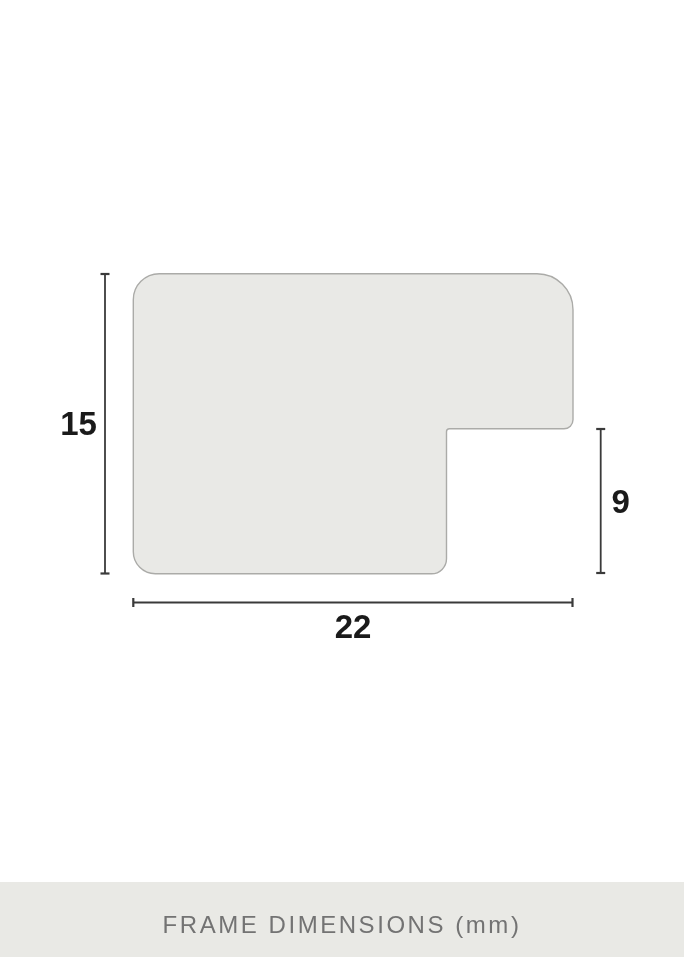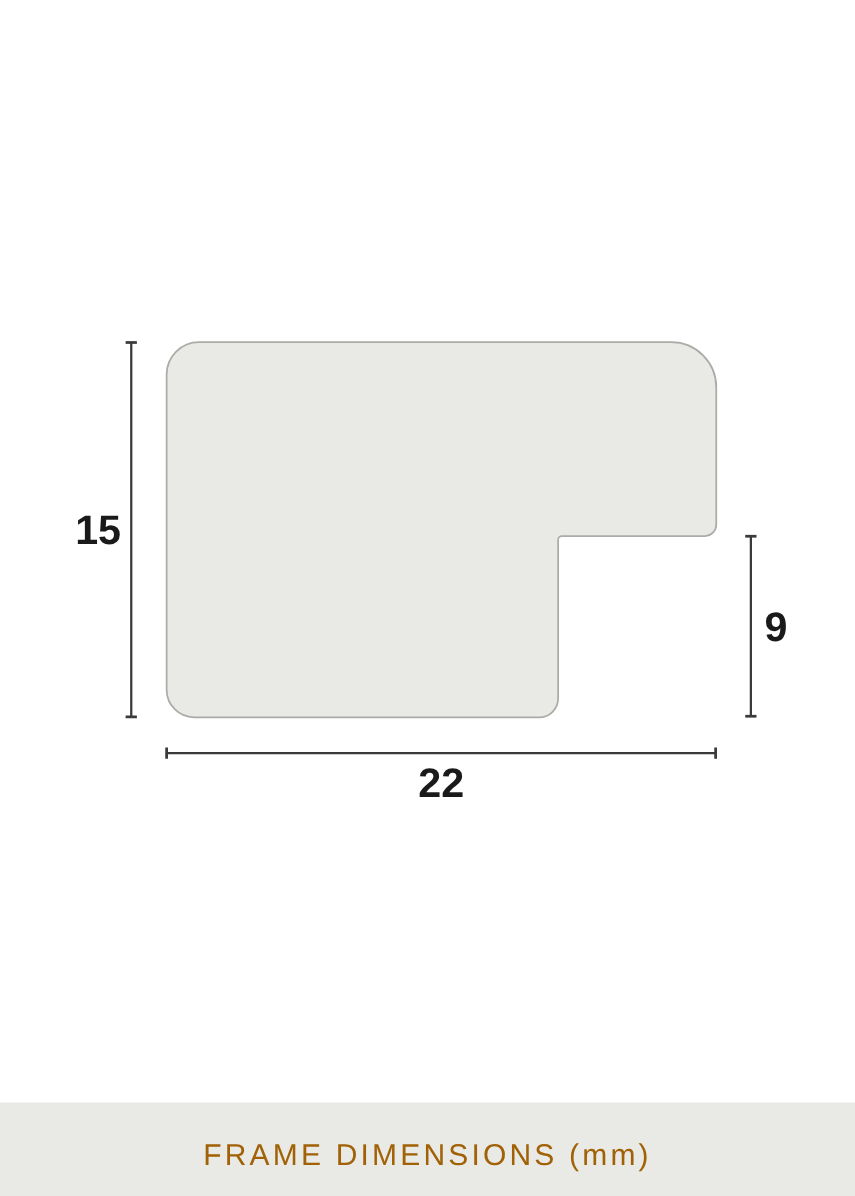--- a/index.html
+++ b/index.html
@@ -1,20 +1,20 @@
 <!DOCTYPE html>
 <html><head>
 <meta charset="utf-8">
 <style>
   html,body{margin:0;padding:0;}
   body{width:684px;height:957px;background:#ffffff;position:relative;overflow:hidden;
        font-family:"Liberation Sans", sans-serif;}
   .footer{position:absolute;left:0;top:882px;width:684px;height:75px;background:#e9e9e5;
           display:flex;align-items:center;justify-content:center;}
-  .footer span{font-size:24px;color:#a16207;letter-spacing:2.55px;padding-top:11px;}
+  .footer span{font-size:24px;color:#737373;letter-spacing:2.55px;padding-top:11px;}
 </style>
 </head>
 <body>
 
 <svg width="684" height="957" viewBox="0 0 684 957" xmlns="http://www.w3.org/2000/svg" style="position:absolute;left:0;top:0;">
 
   <path d="M 133.3 299.7
            A 26 26 0 0 1 159.3 273.7
            L 537 273.7
            A 36 36 0 0 1 573 309.7

